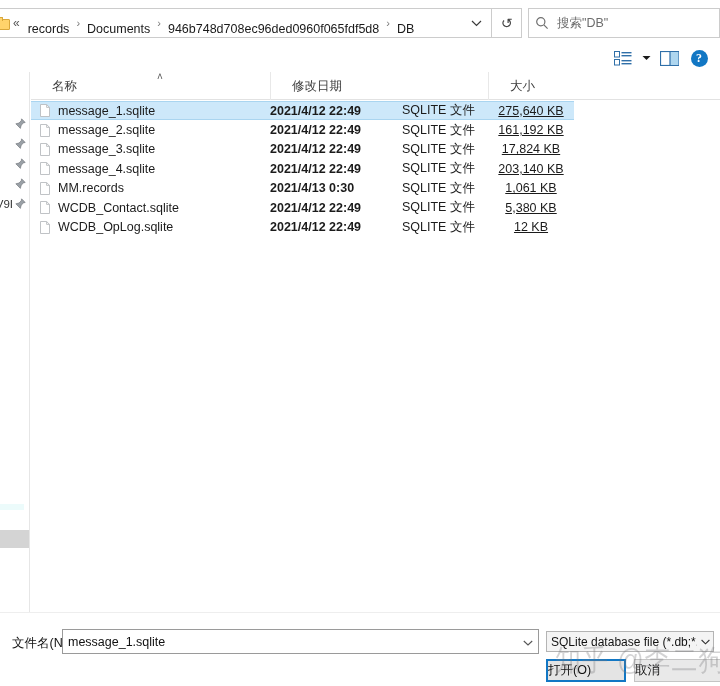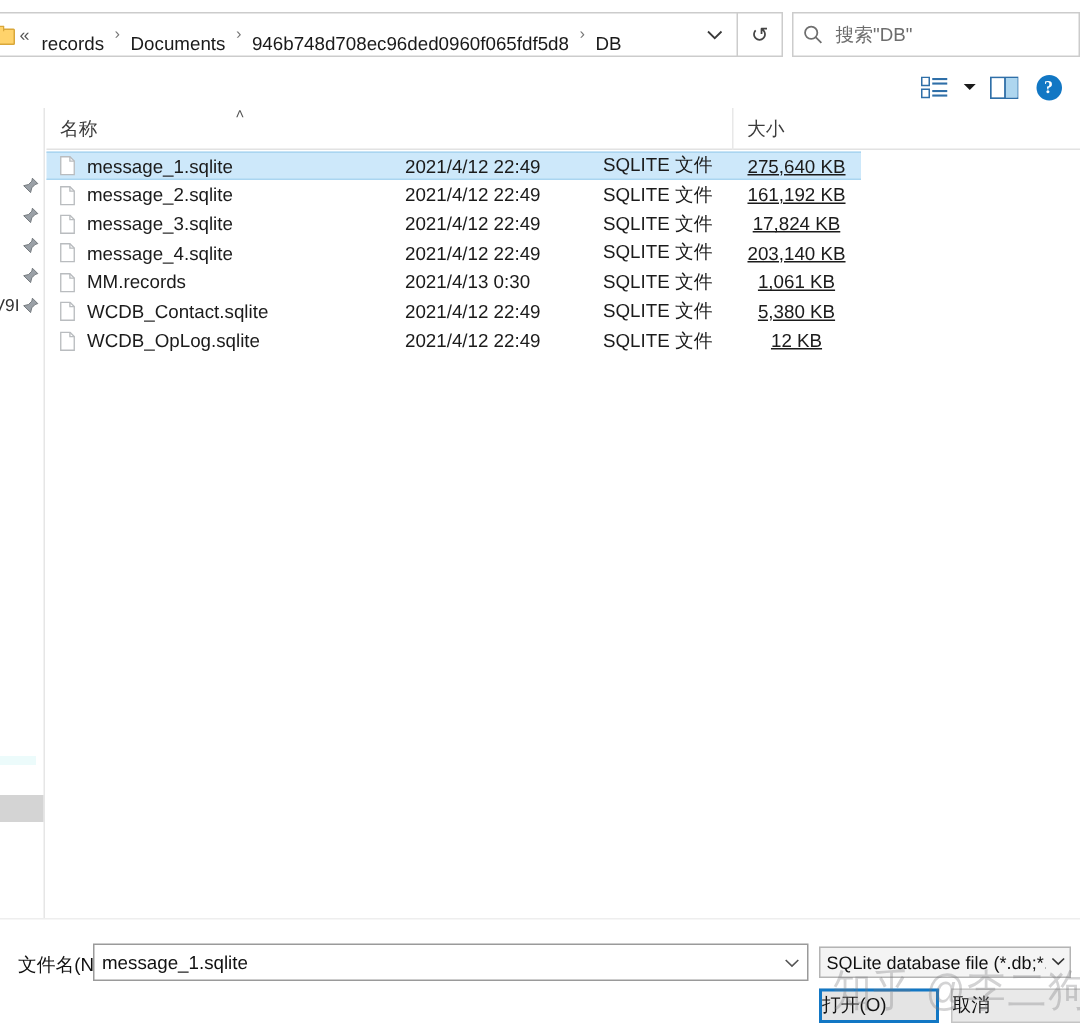--- a/index.html
+++ b/index.html
@@ -135,21 +135,21 @@
     position:absolute; left:0; top:0;
     width: 689px; height:28px;
     border-bottom: 1px solid #e2e2e2;
     background:#ffffff;
   }
   .colhead .ch {
     position:absolute; top:0; height:28px;
     display:flex; align-items:center;
     font-size:12.5px; color:#3c3c3c;
     border-left:1px solid #e8e8e8;
-    padding-left:9px;
+    padding-left:21px;
   }
   .colhead .ch:first-child { border-left:none; }
   .sortmark {
     position:absolute; left:126px; top:0px;
     font-size:10px; color:#555; line-height:10px;
   }
   .rows { position:absolute; left:0; top:29px; width:689px; }
   .row {
     position:relative; height:19.4px;
     display:flex; align-items:center;
@@ -161,21 +161,21 @@
     border-bottom:1px solid #aad5f0;
     width: 543px;
   }
   .cell-name {
     position:absolute; left:9px; display:flex; align-items:center;
     white-space:nowrap;
   }
   .file-ico {
     width:10px;height:13px;flex:0 0 auto;margin-right:8px;
   }
-  .cell-date { position:absolute; left:239px; white-space:nowrap; }
+  .cell-date { position:absolute; left:239px; white-space:nowrap;font-weight:bold; }
   .cell-type { position:absolute; left:371px; white-space:nowrap; }
   .cell-size { position:absolute; left:457px; width:86px; text-align:center; white-space:nowrap;text-decoration:underline; }
 
   
   .bottom {
     position:absolute; left:0; top:612px; width:720px; height:74px;
     background:#ffffff;
     border-top:1px solid #eeeeee;
   }
   .fn-label {
@@ -335,20 +335,23 @@
     <div class="navpane-tint"></div>
     <div class="navpane-scroll"></div>
   </div>
 
   <div class="listarea">
 
     <div class="colhead">
       <div class="ch" style="left:0px;width:239px">
         <span>名称</span>
       </div>
+      <div class="ch" style="left:239px;width:132px">
+        <span>修改日期</span>
+      </div>
       <div class="ch" style="left:457px;width:96px">
         <span>大小</span>
       </div>
       <span class="sortmark">˄</span>
     </div>
 
     <div class="rows">
 
       <div class="row selected">
         <span class="cell-name">

